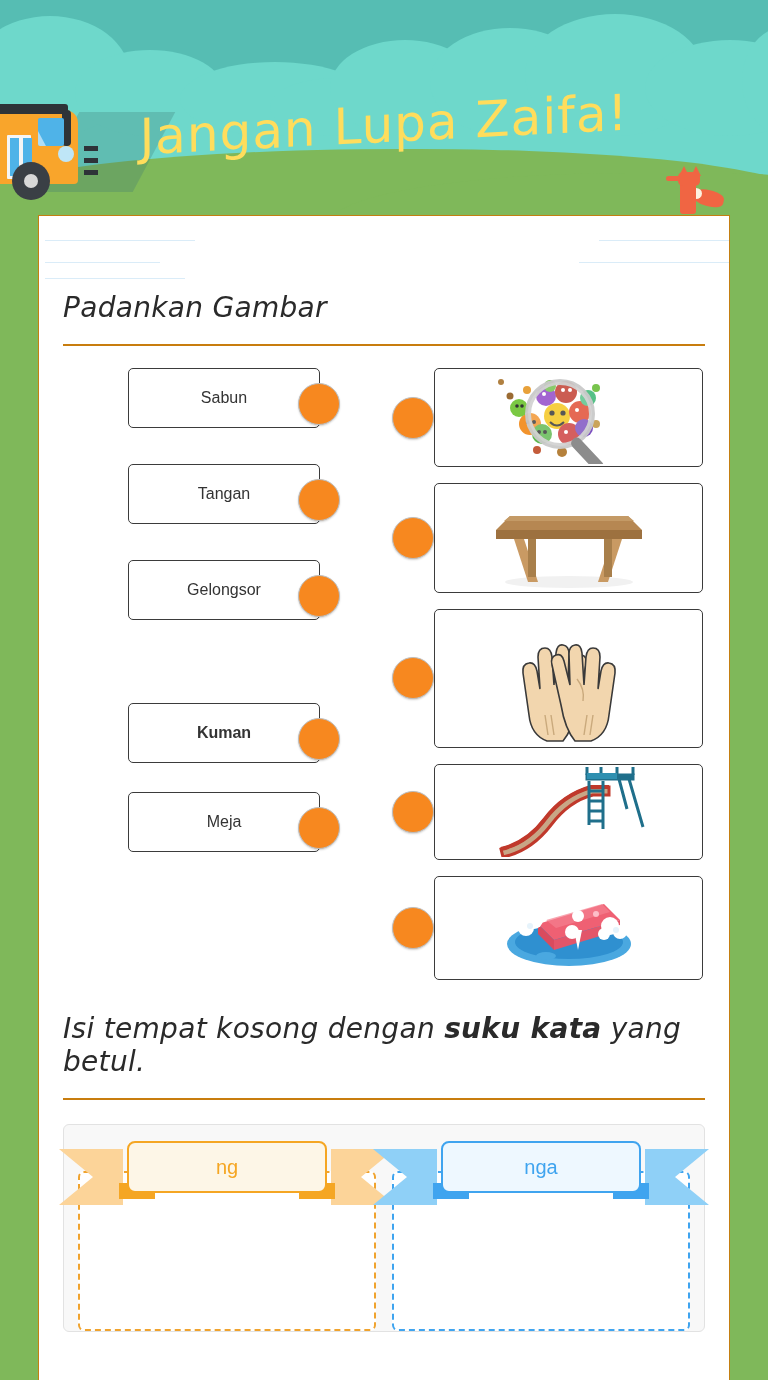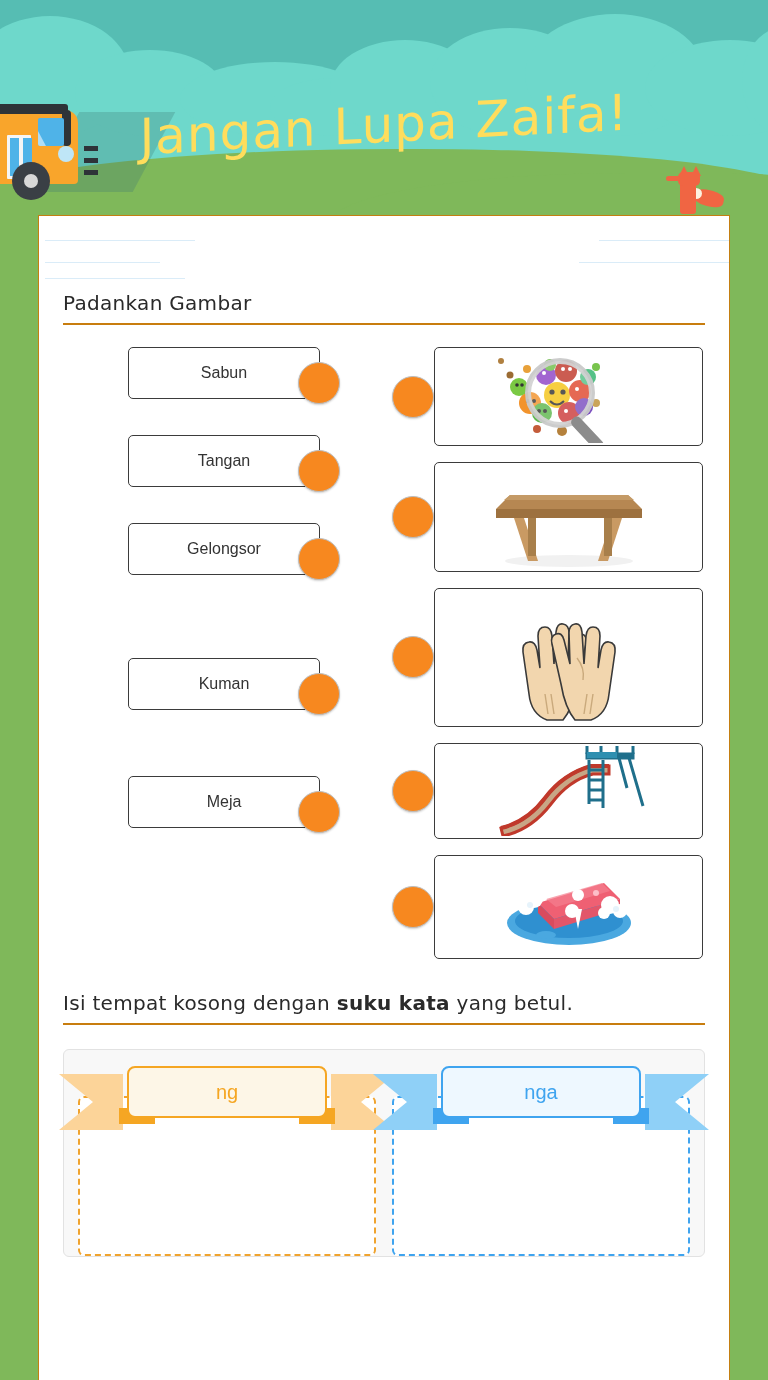--- a/index.html
+++ b/index.html
@@ -136,34 +136,35 @@
   }
   .rules { position: absolute; left: 0; top: 0; width: 692px; height: 72px; overflow: hidden; }
   .rules span {
     position: absolute; height: 1px; background: #d4e9f7; opacity: .85;
   }
 
   .sheet-inner { padding: 75px 24px 0 24px; }
 
   .section-title {
     font-family: "DejaVu Sans", sans-serif;
-    font-size: 20px; color: #2a2a2a; letter-spacing: .3px;
-    padding-bottom: 8px;
+    font-size: 28px; color: #2a2a2a; letter-spacing: .3px;
+    padding-bottom: 20px;
+    font-style: italic;
   }
   .section-title b { font-weight: bold; }
   .divider { height: 2px; background: #c87d0e; margin-bottom: 22px; }
 
   
   .match { display: flex; gap: 0; padding: 0 0 0 0; position: relative; }
   .col-left { width: 320px; padding-left: 65px; }
   .col-right { width: 320px; padding-left: 30px; }
 
   .word-row { position: relative; margin-bottom: 12px; }
   .word-box {
-    width: 192px; height: 52px;
+    width: 192px; height: 60px;
     border: 1px solid #3b3b3b; border-radius: 5px;
     display: flex; align-items: center; justify-content: center;
     font-size: 16px; color: #333; background: #fff;
   }
   .dot {
     position: absolute; width: 42px; height: 42px; border-radius: 50%;
     background: #f7881f; border: 1px solid #bdbdbd;
     box-shadow: 0 1px 2px rgba(0,0,0,.18);
   }
   .dot.right { right: 43px; top: 15px; }
@@ -314,21 +315,21 @@
           <div class="dot right"></div>
         </div>
 
         <div class="word-row" style="margin-bottom:83px;">
           <div class="word-box">
             <span>Gelongsor</span>
           </div>
           <div class="dot right"></div>
         </div>
 
-        <div class="word-row" style="margin-bottom:66px;">
+        <div class="word-row" style="margin-bottom:29px;font-weight:bold;">
           <div class="word-box">
             <span>Kuman</span>
           </div>
           <div class="dot right"></div>
         </div>
 
         <div class="word-row">
           <div class="word-box">
             <span>Meja</span>
           </div>

